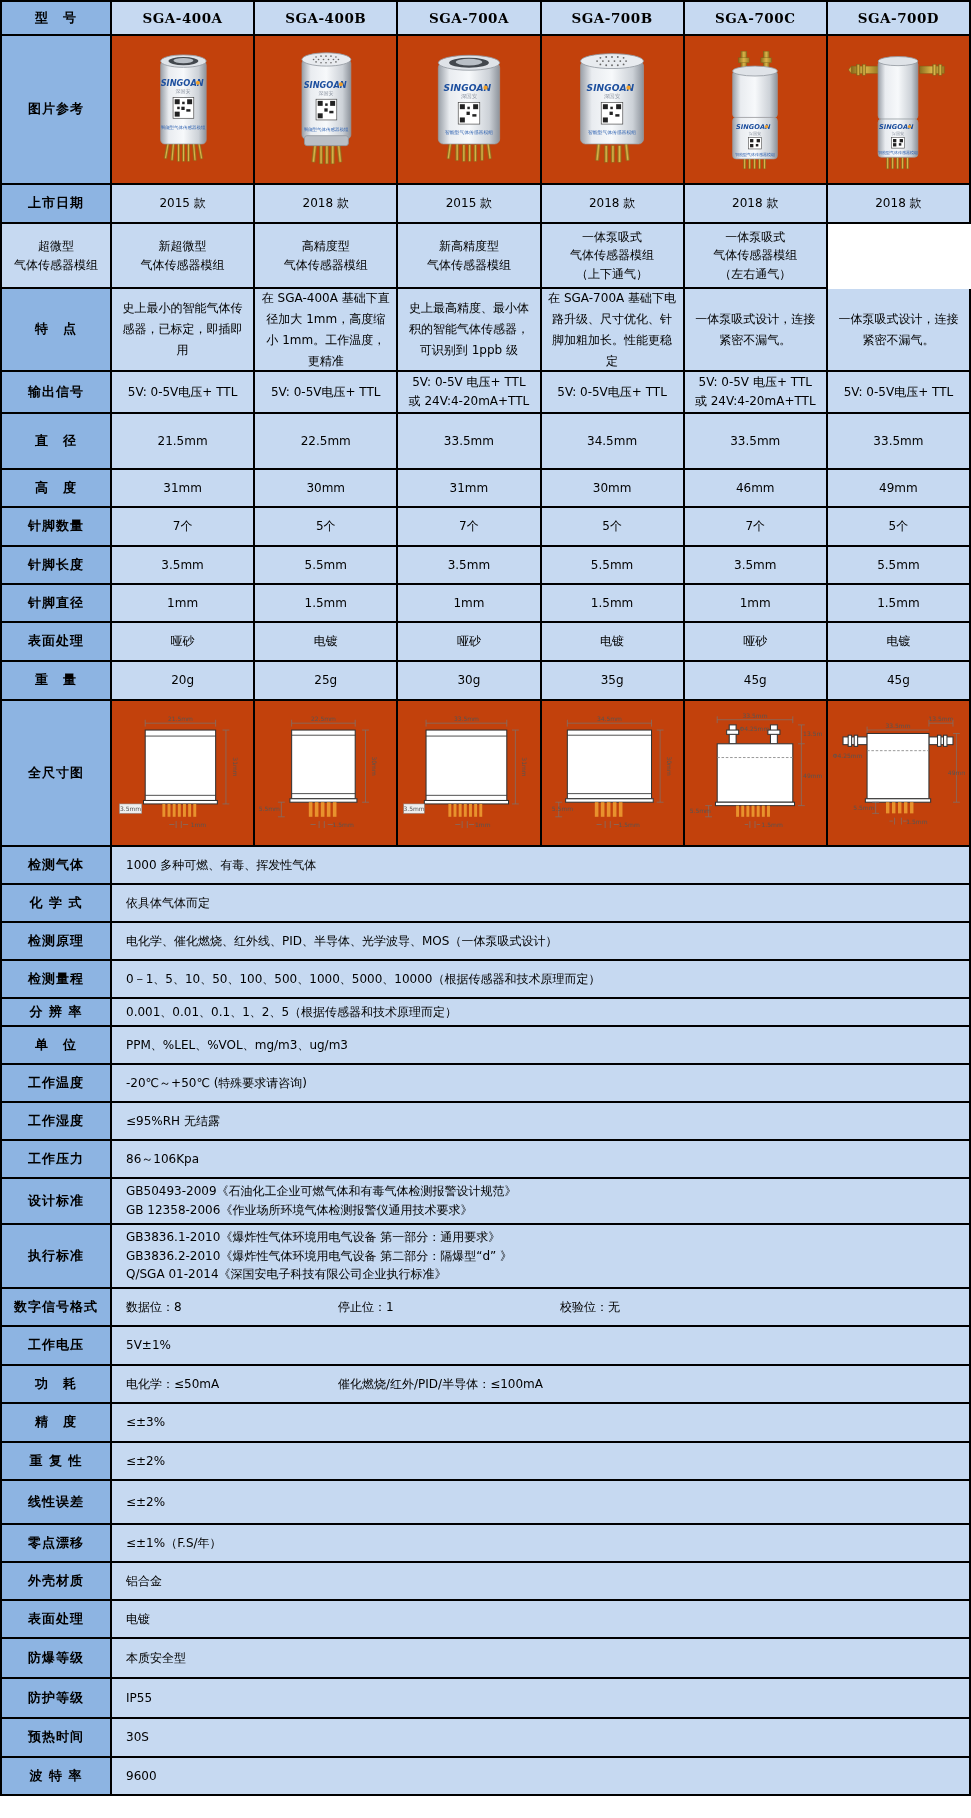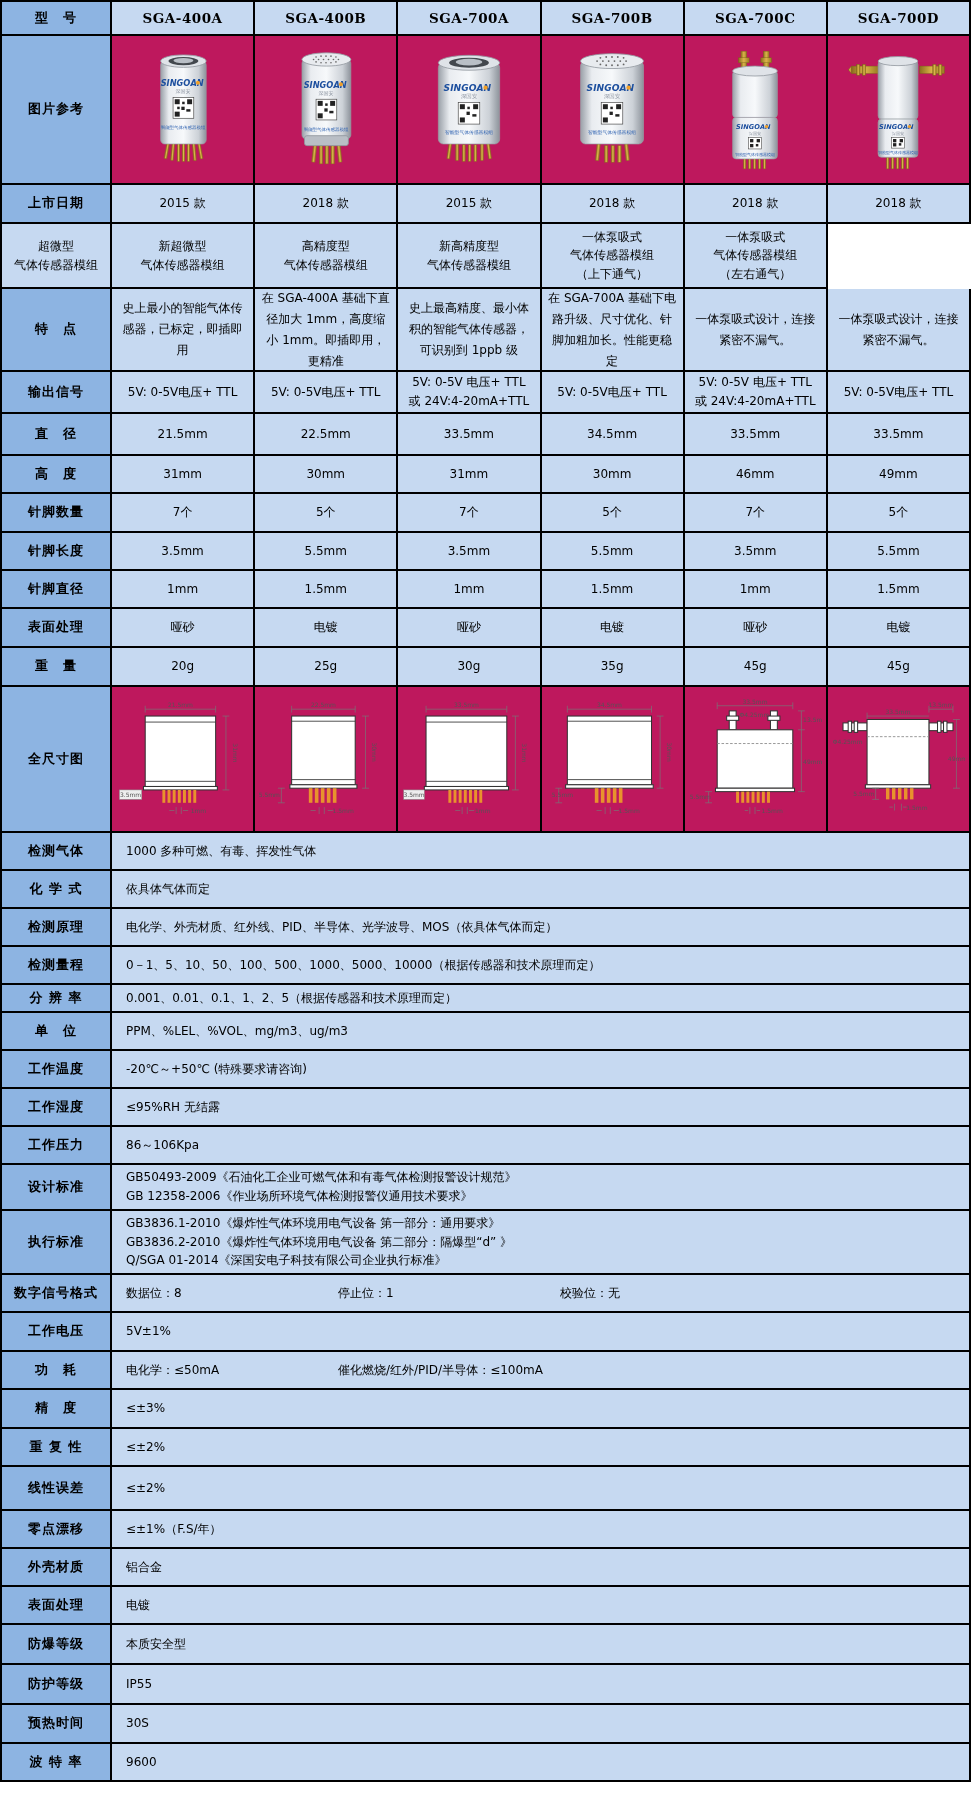--- a/index.html
+++ b/index.html
@@ -41,21 +41,21 @@
   }
   .val {
     background: #c6d9f1;
     font-size: 12px;
     text-align: center;
     white-space: pre-line;
     line-height: 1.55;
     padding: 2px 5px;
   }
   .feat { font-size: 12px; line-height: 1.75; padding: 2px 6px; }
-  .white { background: #be185d; }
+  .white { background: #c2410c; }
   .lval {
     justify-content: flex-start;
     text-align: left;
     padding-left: 14px;
   }
   .parts span { display: inline-block; }
   .parts .p0 { width: 212px; }
   .parts .p1 { width: 222px; }
   svg text { font-family: "DejaVu Sans", sans-serif; }
   .dt { font-size: 7px; fill: #555; }
@@ -342,40 +342,40 @@
 气体传感器模组
 （上下通气）</div>
     <div class="cell val">一体泵吸式
 气体传感器模组
 （左右通气）</div>
   </div>
 
   <div class="row" style="height:83px">
     <div class="cell lbl">特　点</div>
     <div class="cell val feat">史上最小的智能气体传感器，已标定，即插即用</div>
-    <div class="cell val feat">在 SGA-400A 基础下直径加大 1mm，高度缩小 1mm。即插即用，更精准</div>
+    <div class="cell val feat">在 SGA-400A 基础下直径加大 1mm，高度缩小 1mm。工作温度，更精准</div>
     <div class="cell val feat">史上最高精度、最小体积的智能气体传感器，可识别到 1ppb 级</div>
     <div class="cell val feat">在 SGA-700A 基础下电路升级、尺寸优化、针脚加粗加长。性能更稳定</div>
     <div class="cell val feat">一体泵吸式设计，连接紧密不漏气。</div>
     <div class="cell val feat">一体泵吸式设计，连接紧密不漏气。</div>
   </div>
 
   <div class="row" style="height:42px">
     <div class="cell lbl">输出信号</div>
     <div class="cell val">5V: 0-5V电压+ TTL</div>
     <div class="cell val">5V: 0-5V电压+ TTL</div>
     <div class="cell val">5V: 0-5V 电压+ TTL
 或 24V:4-20mA+TTL</div>
     <div class="cell val">5V: 0-5V电压+ TTL</div>
     <div class="cell val">5V: 0-5V 电压+ TTL
 或 24V:4-20mA+TTL</div>
     <div class="cell val">5V: 0-5V电压+ TTL</div>
   </div>
 
-  <div class="row" style="height:42px">
+  <div class="row" style="height:56px">
     <div class="cell lbl">直　径</div>
     <div class="cell val">21.5mm</div>
     <div class="cell val">22.5mm</div>
     <div class="cell val">33.5mm</div>
     <div class="cell val">34.5mm</div>
     <div class="cell val">33.5mm</div>
     <div class="cell val">33.5mm</div>
   </div>
 
   <div class="row" style="height:38px">
@@ -661,21 +661,21 @@
   <div class="frow" style="height:38px">
     <div class="cell lbl">检测气体</div>
     <div class="cell val lval">1000 多种可燃、有毒、挥发性气体</div>
   </div>
   <div class="frow" style="height:38px">
     <div class="cell lbl">化 学 式</div>
     <div class="cell val lval">依具体气体而定</div>
   </div>
   <div class="frow" style="height:38px">
     <div class="cell lbl">检测原理</div>
-    <div class="cell val lval">电化学、外壳材质、红外线、PID、半导体、光学波导、MOS（依具体气体而定）</div>
+    <div class="cell val lval">电化学、催化燃烧、红外线、PID、半导体、光学波导、MOS（一体泵吸式设计）</div>
   </div>
   <div class="frow" style="height:38px">
     <div class="cell lbl">检测量程</div>
     <div class="cell val lval">0－1、5、10、50、100、500、1000、5000、10000（根据传感器和技术原理而定）</div>
   </div>
   <div class="frow" style="height:28px">
     <div class="cell lbl">分 辨 率</div>
     <div class="cell val lval">0.001、0.01、0.1、1、2、5（根据传感器和技术原理而定）</div>
   </div>
   <div class="frow" style="height:38px">

